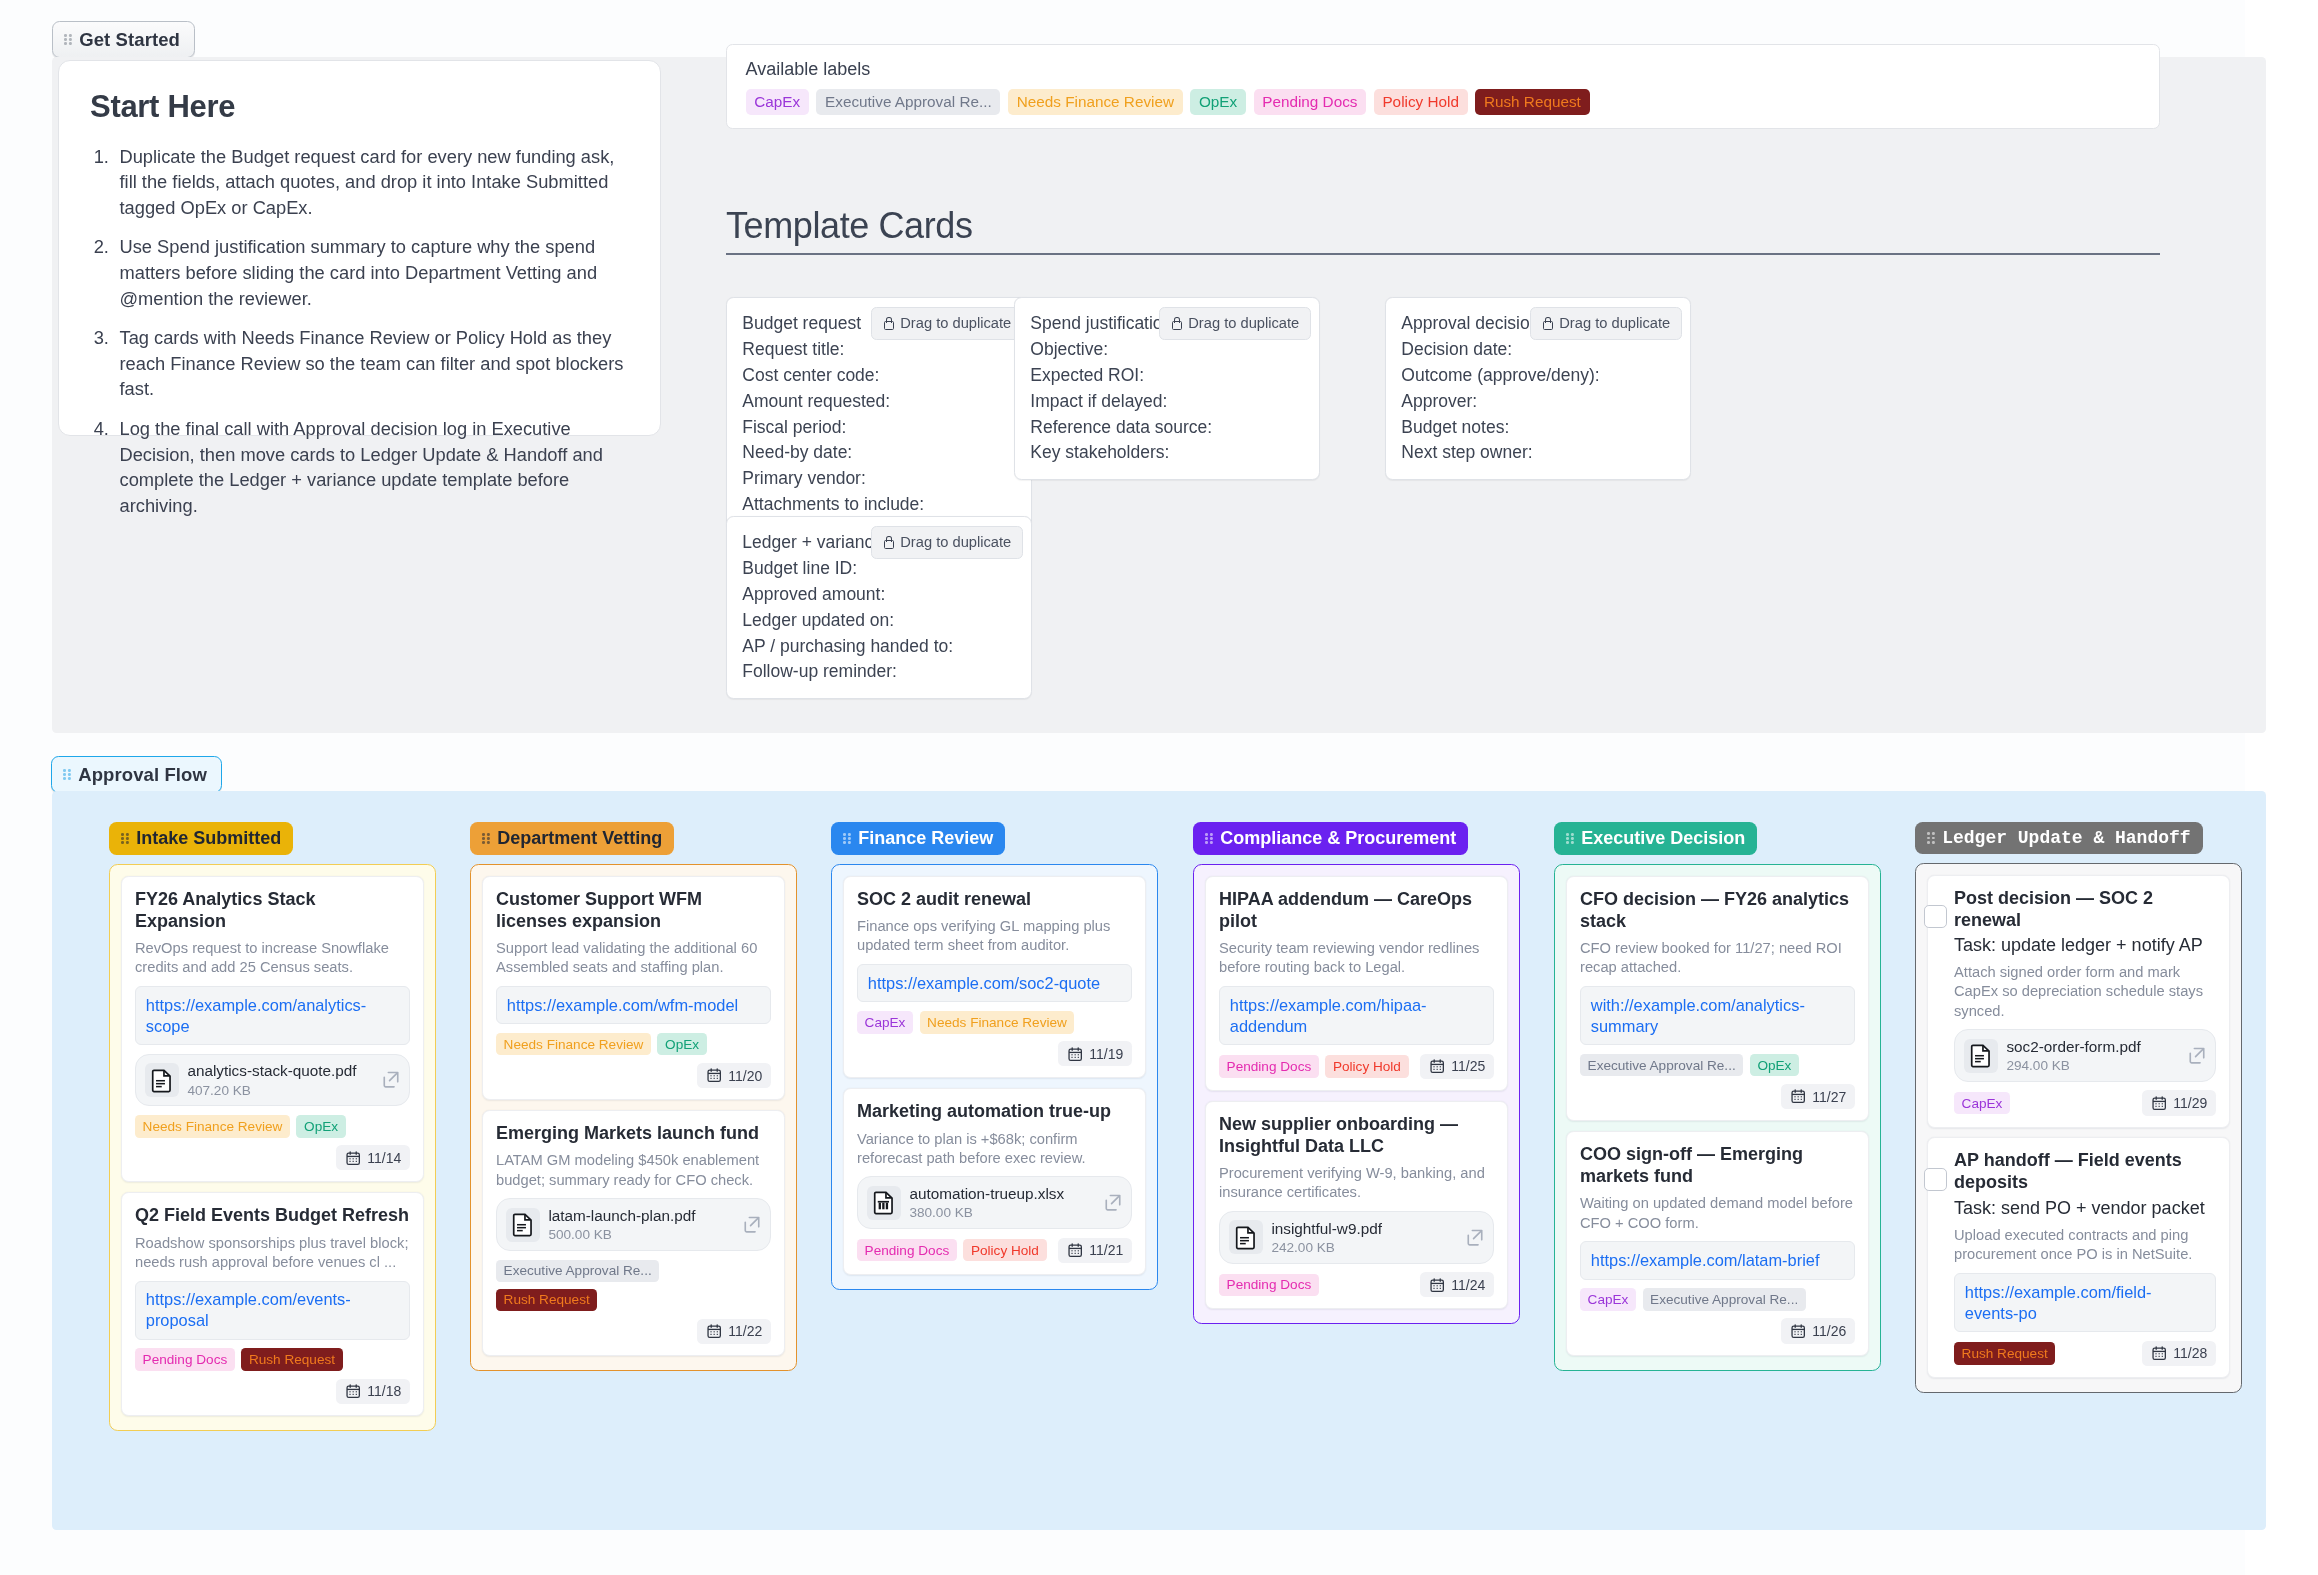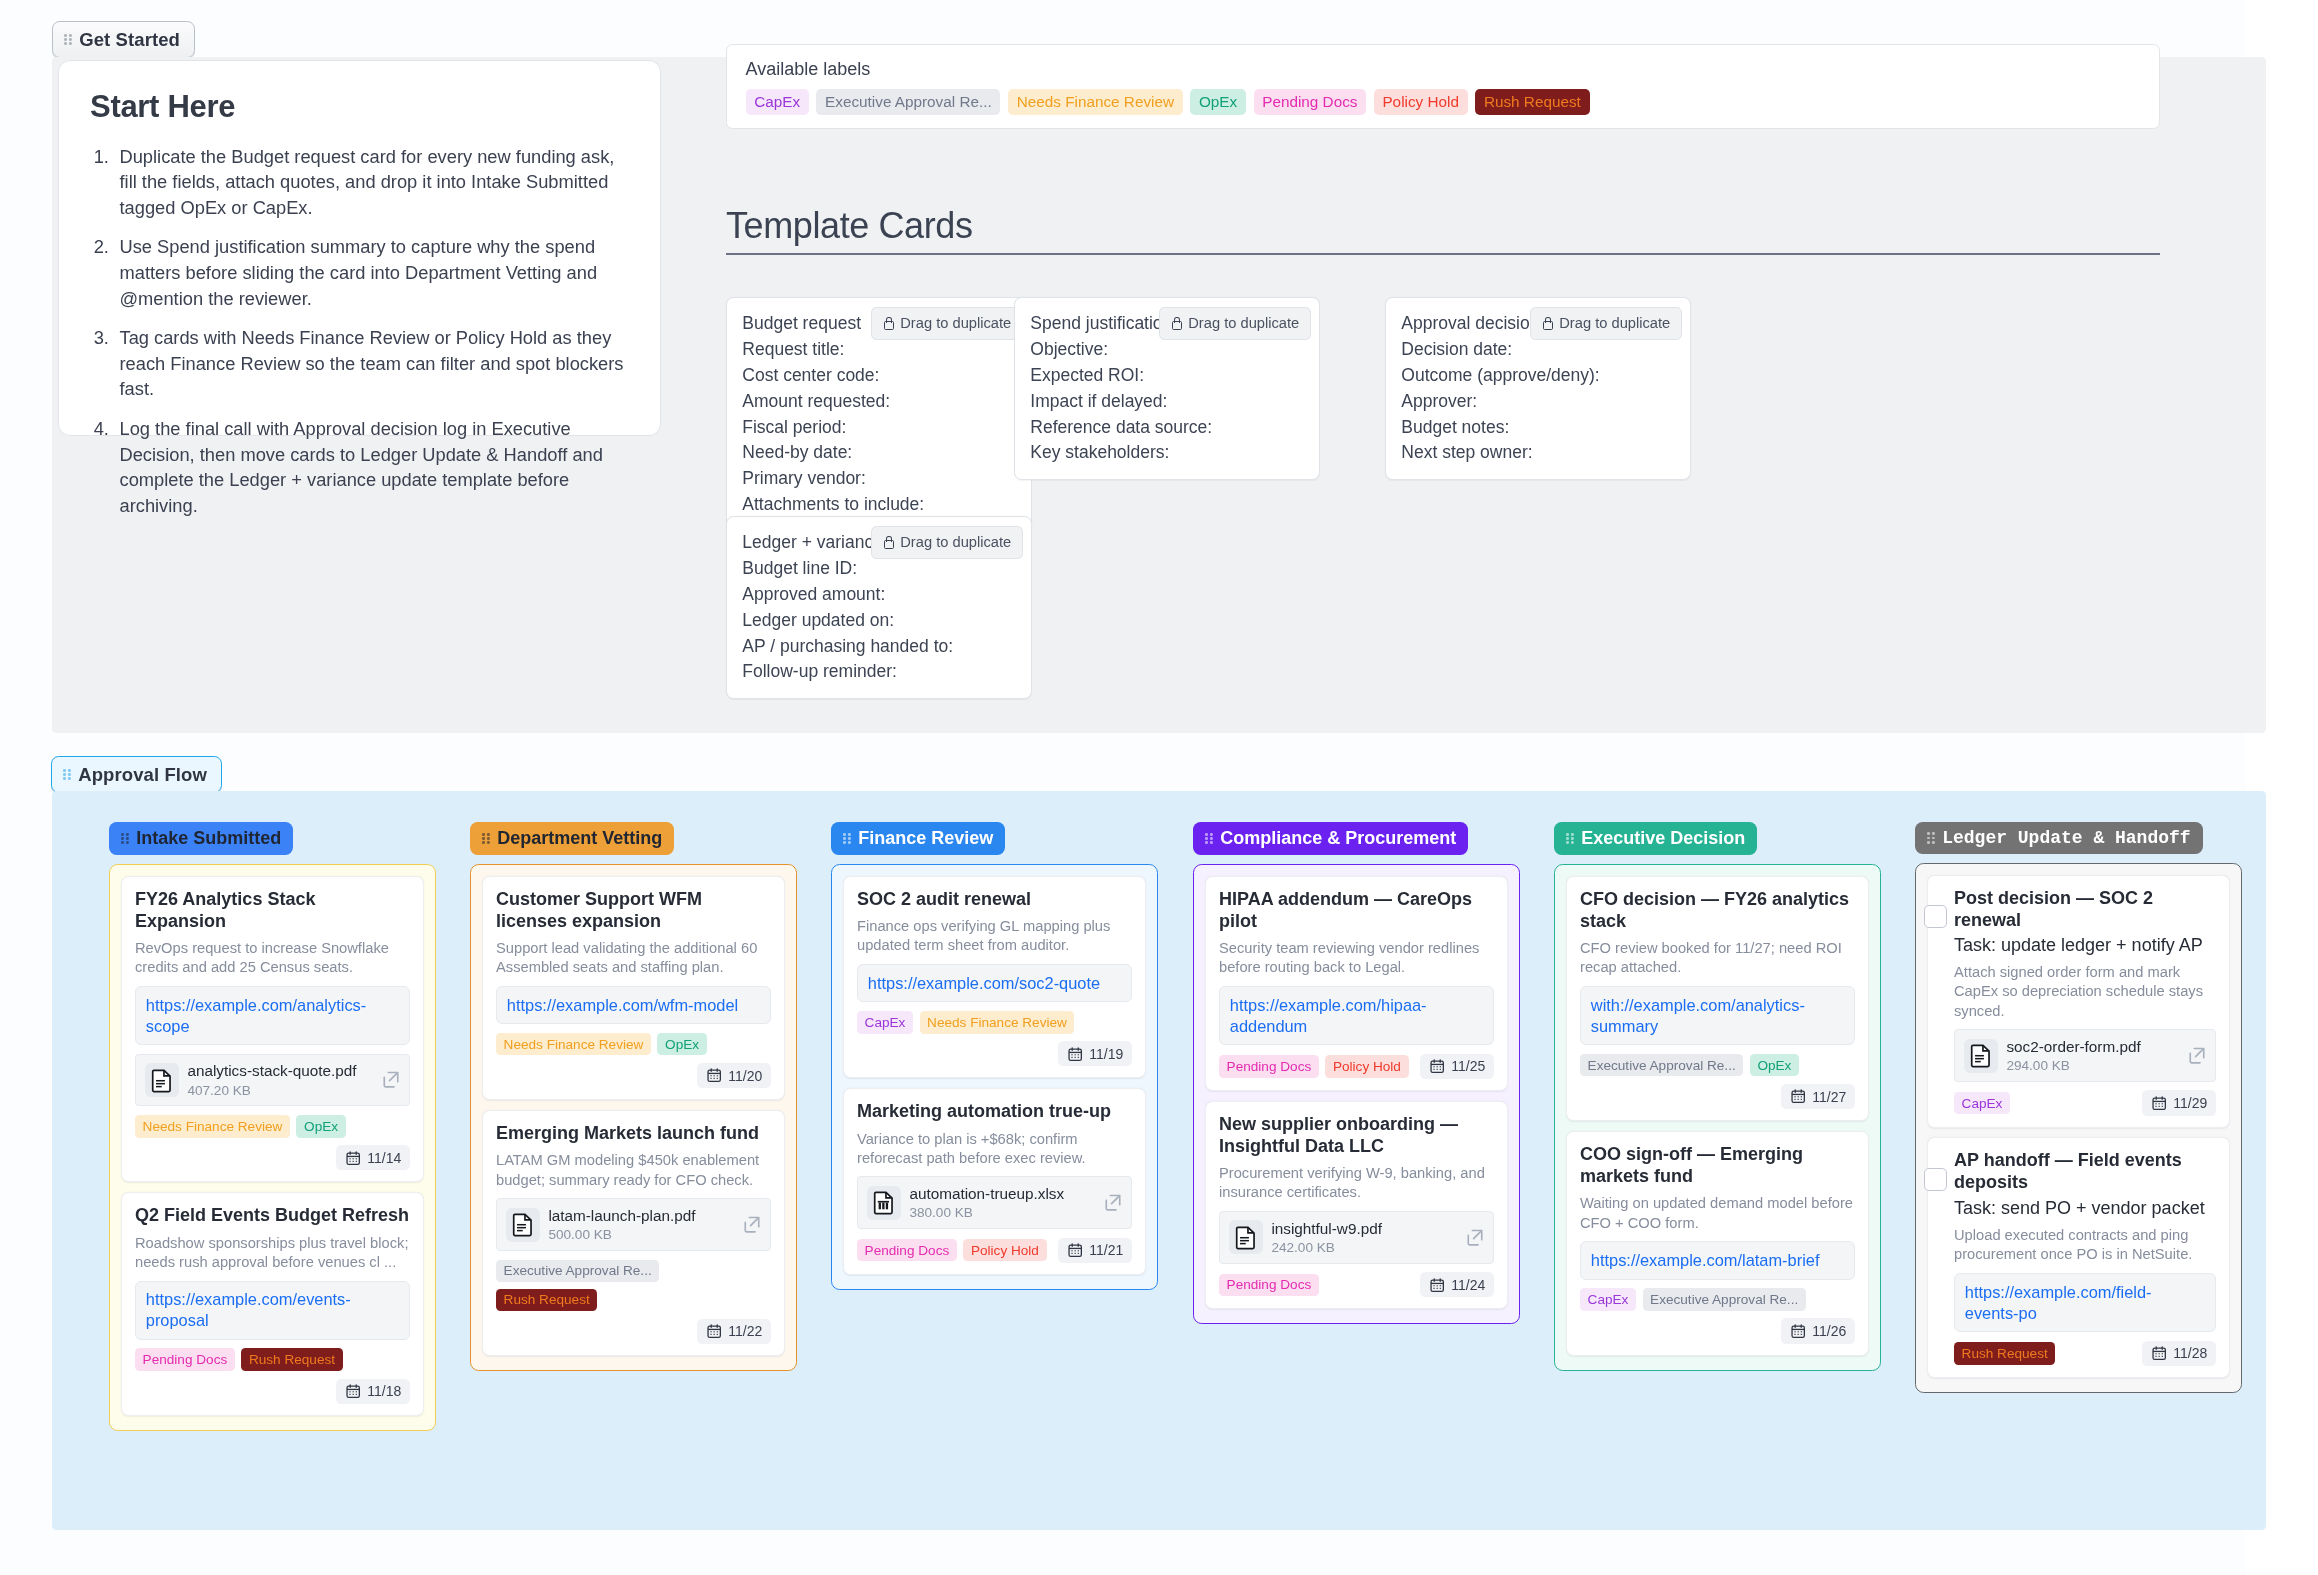--- a/index.html
+++ b/index.html
@@ -118,21 +118,21 @@
   }
   .card:last-child { margin-bottom: 0; }
   .card h3 { font-size: 18px; font-weight: 600; line-height:1.22; color:#262b35; margin-bottom: 6.5px; }
   .card .desc { font-size: 14.7px; line-height:1.30; color:#868d9c; margin-bottom: 8.7px; }
   .card .linkbox {
     background:#f3f5f7; border:1.1px solid #e6e9ed; border-radius:6px;
     padding: 7.6px 9.8px; margin-bottom: 8.7px;
   }
   .card .linkbox a { font-size:16.4px; color:#1b6ef3; text-decoration:none; word-break:break-word; line-height:1.28; display:block;}
   .attach {
-    background:#f3f5f7; border:1.1px solid #e6e9ed; border-radius:4px;
+    background:#f3f5f7; border:1.1px solid #e6e9ed; border-radius:14px;
     padding: 7.6px 8.7px; margin-bottom: 8.7px;
     display:flex; align-items:center; gap:8.7px;
   }
   .attach .fico {
     width: 34px; height: 34px; flex:0 0 34px; background:#e7eaee; border-radius:6px;
     display:flex; align-items:center; justify-content:center;
   }
   .attach .meta { flex:1 1 auto; min-width:0; }
   .attach .fname { font-size:15.3px; color:#262b35; line-height:1.22; word-break:break-word;}
   .attach .fsize { font-size:13.6px; color:#8b92a0; margin-top:1.6px;}
@@ -252,21 +252,21 @@
           <i></i>
           <i></i>
           <i></i>
         </span>
       <span>Approval Flow</span>
     </div>
   </div>
 
   <div class="board"></div>
   <div id="columns">
-      <div class="col" style="left: 109px;"><div class="col-head" style="background: #3b82f6; color: rgb(31, 37, 50);">
+      <div class="col" style="left: 109px;"><div class="col-head" style="background: #eab308; color: rgb(31, 37, 50);">
           <span class="grip">
             <i></i>
             <i></i>
             <i></i>
           </span>
           <span>Intake Submitted</span>
         </div><div class="col-body" style="background: rgb(254, 252, 234); border-color: rgb(242, 205, 83);">
           <div class="card">
             <h3>FY26 Analytics Stack Expansion</h3>
             <div class="desc">RevOps request to increase Snowflake credits and add 25 Census seats.</div>

